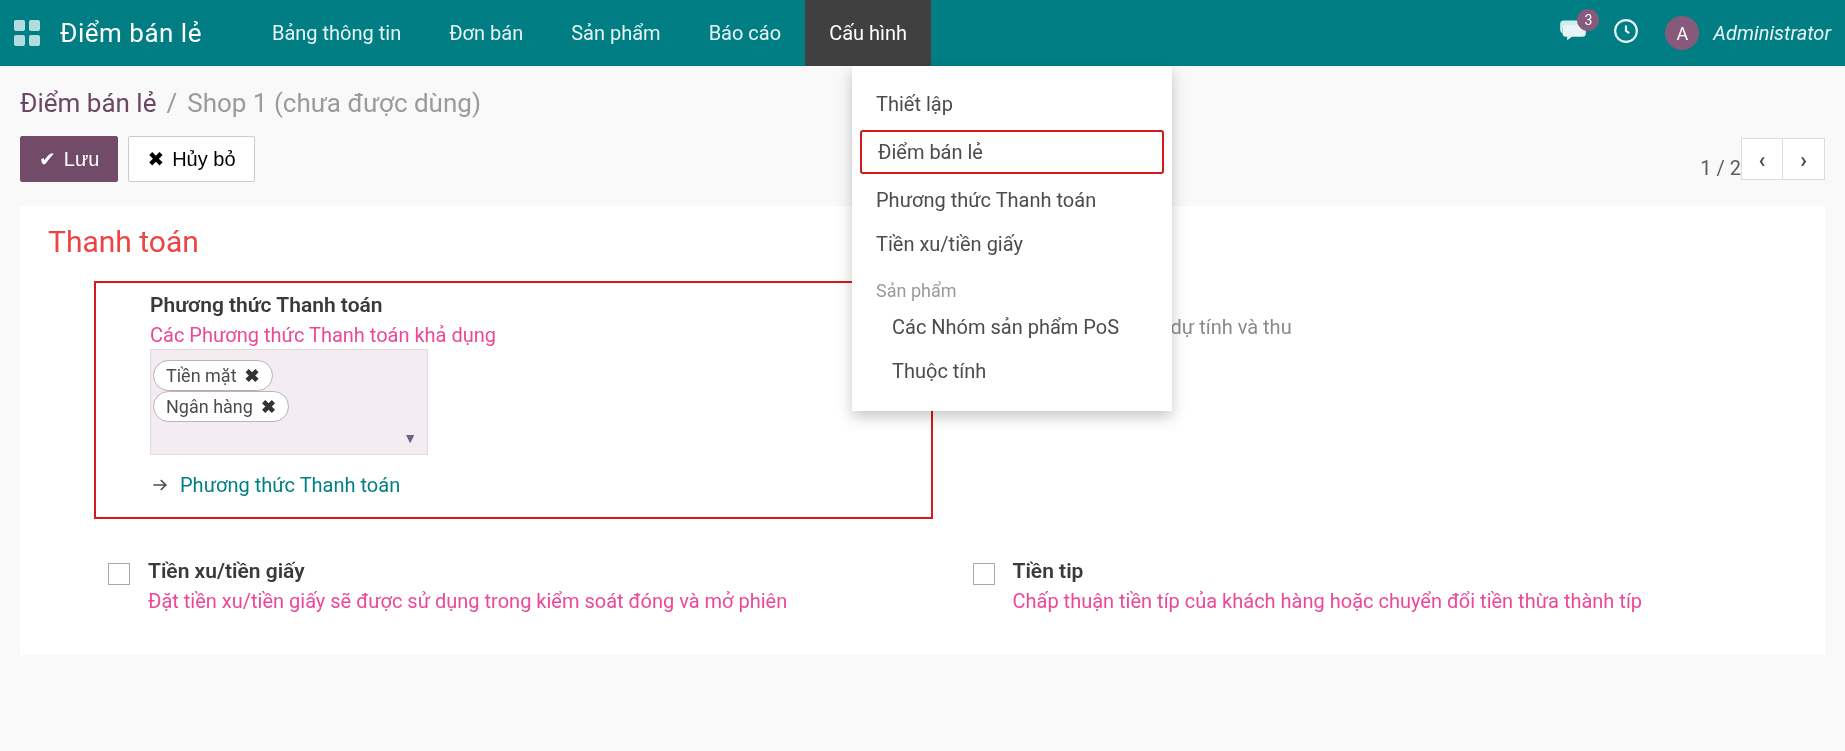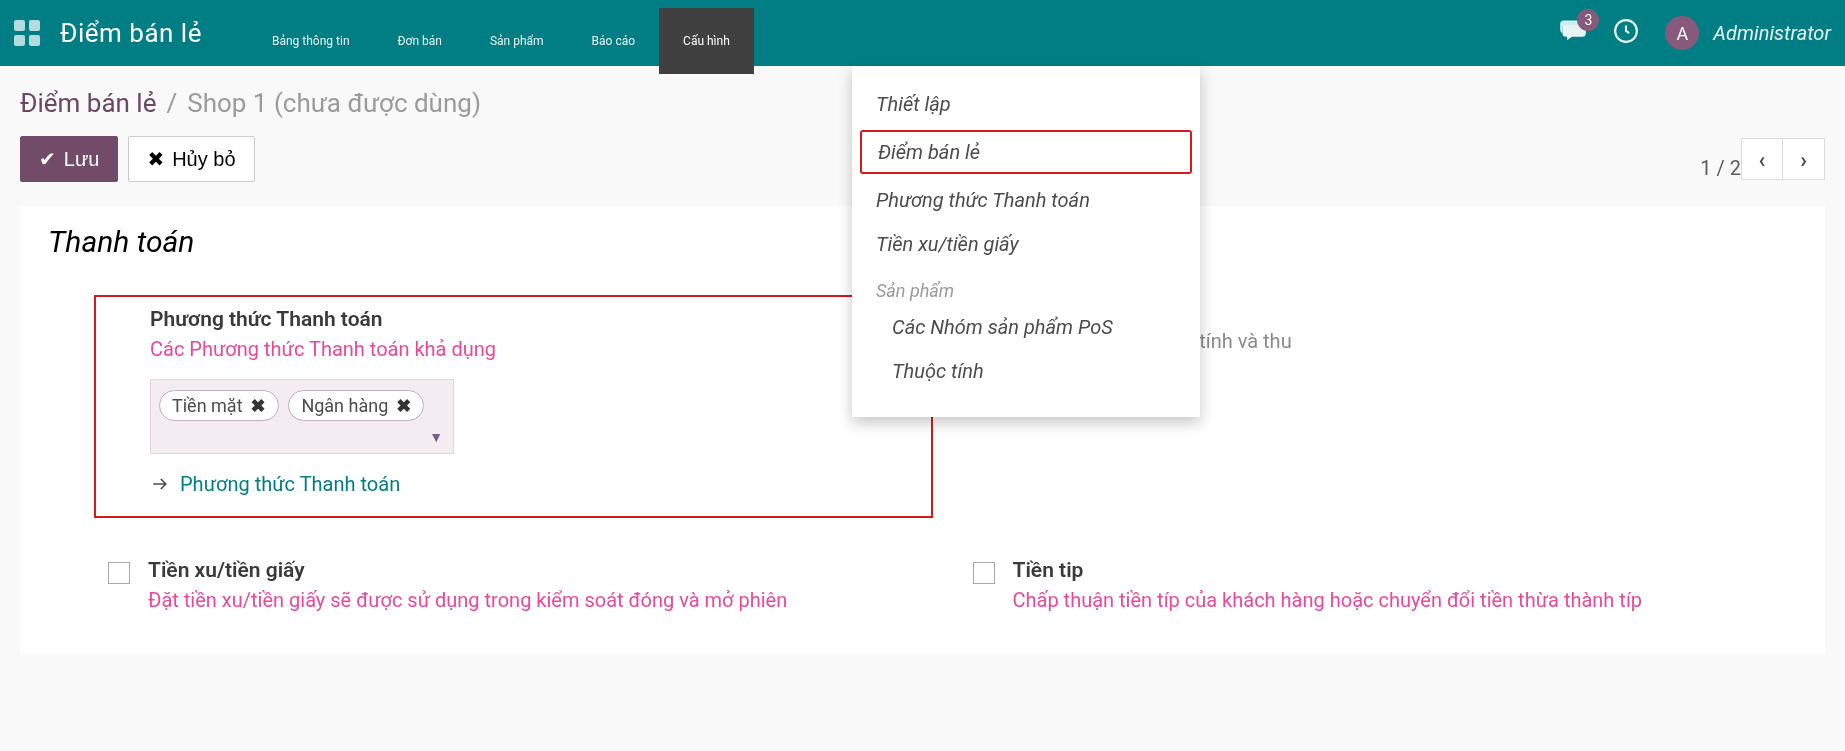--- a/index.html
+++ b/index.html
@@ -32,24 +32,23 @@
     font-size: 26px;
     font-weight: 400;
     letter-spacing: 0.5px;
     margin-right: 46px;
   }
   .nav { display: flex; gap: 0; height: 100%; }
   .nav-item {
     padding: 0 24px;
     display: flex; align-items: center;
     color: #e7f4f5;
-    font-size: 12px;
+    font-size: 20px;
     cursor: pointer;
     height: 100%;
-    margin-top: 8px;
   }
   .nav-item.active { background: #404040; color: #fff; }
   .topbar-right {
     margin-left: auto;
     display: flex; align-items: center; gap: 26px;
   }
   .icon-wrap { position: relative; cursor: pointer; }
   .msg-icon svg { width: 28px; height: 28px; fill: #e7f4f5; }
   .badge {
     position: absolute; top: -8px; right: -12px;
@@ -67,26 +66,25 @@
     display: flex; align-items: center; justify-content: center;
     font-size: 18px;
   }
   .username { font-size: 20px; color: #e7f4f5; font-style: italic; }
 
   
   .dropdown {
     position: absolute;
     top: 66px;
     left: 852px;
-    width: 348px;
+    width: 320px;
     background: #fff;
     box-shadow: 0 6px 14px rgba(0,0,0,0.22);
-    padding: 16px 0 24px;
+    padding: 16px 0 18px;
     z-index: 100;
-    font-style: italic;
   }
   .dropdown-item {
     padding: 10px 24px;
     font-size: 20px;
     color: #4c4c4c;
     cursor: pointer;
   }
   .dropdown-item.hl {
     border: 2px solid #d41a1a;
     border-radius: 3px;
@@ -152,23 +150,22 @@
   .pager-btn + .pager-btn { border-left: none; }
 
   
   .content { padding: 6px 20px 30px; }
   .card {
     background: #fff;
     padding: 18px 28px 40px;
   }
   .section-title {
     font-size: 30px;
-    color: #000000;
-    margin-bottom: 36px;
-    font-style: italic;
+    color: #ef4444;
+    margin-bottom: 22px;
   }
 
   .form-grid {
     display: grid;
     grid-template-columns: 1fr 1fr;
     gap: 40px 40px;
     margin-left: 60px;
   }
 
   .field-block {
@@ -197,23 +194,22 @@
   }
   .fld-desc {
     font-size: 20px;
     color: #ec4899;
     line-height: 1.4;
   }
 
   .tagbox {
     background: #f3ecf1;
     border: 1px solid #e4d7e1;
-    padding: 10px 10px 32px 8px;
-    margin-top: 16px;
-    width: 304px;
+    padding: 10px 10px 32px 2px;
+    width: 278px;
     position: relative;
   }
   .tag {
     display: inline-flex; align-items: center;
     border: 1px solid #bdb0ba;
     border-radius: 18px;
     padding: 4px 12px;
     font-size: 18px;
     color: #4c4c4c;
     background: #fff;

